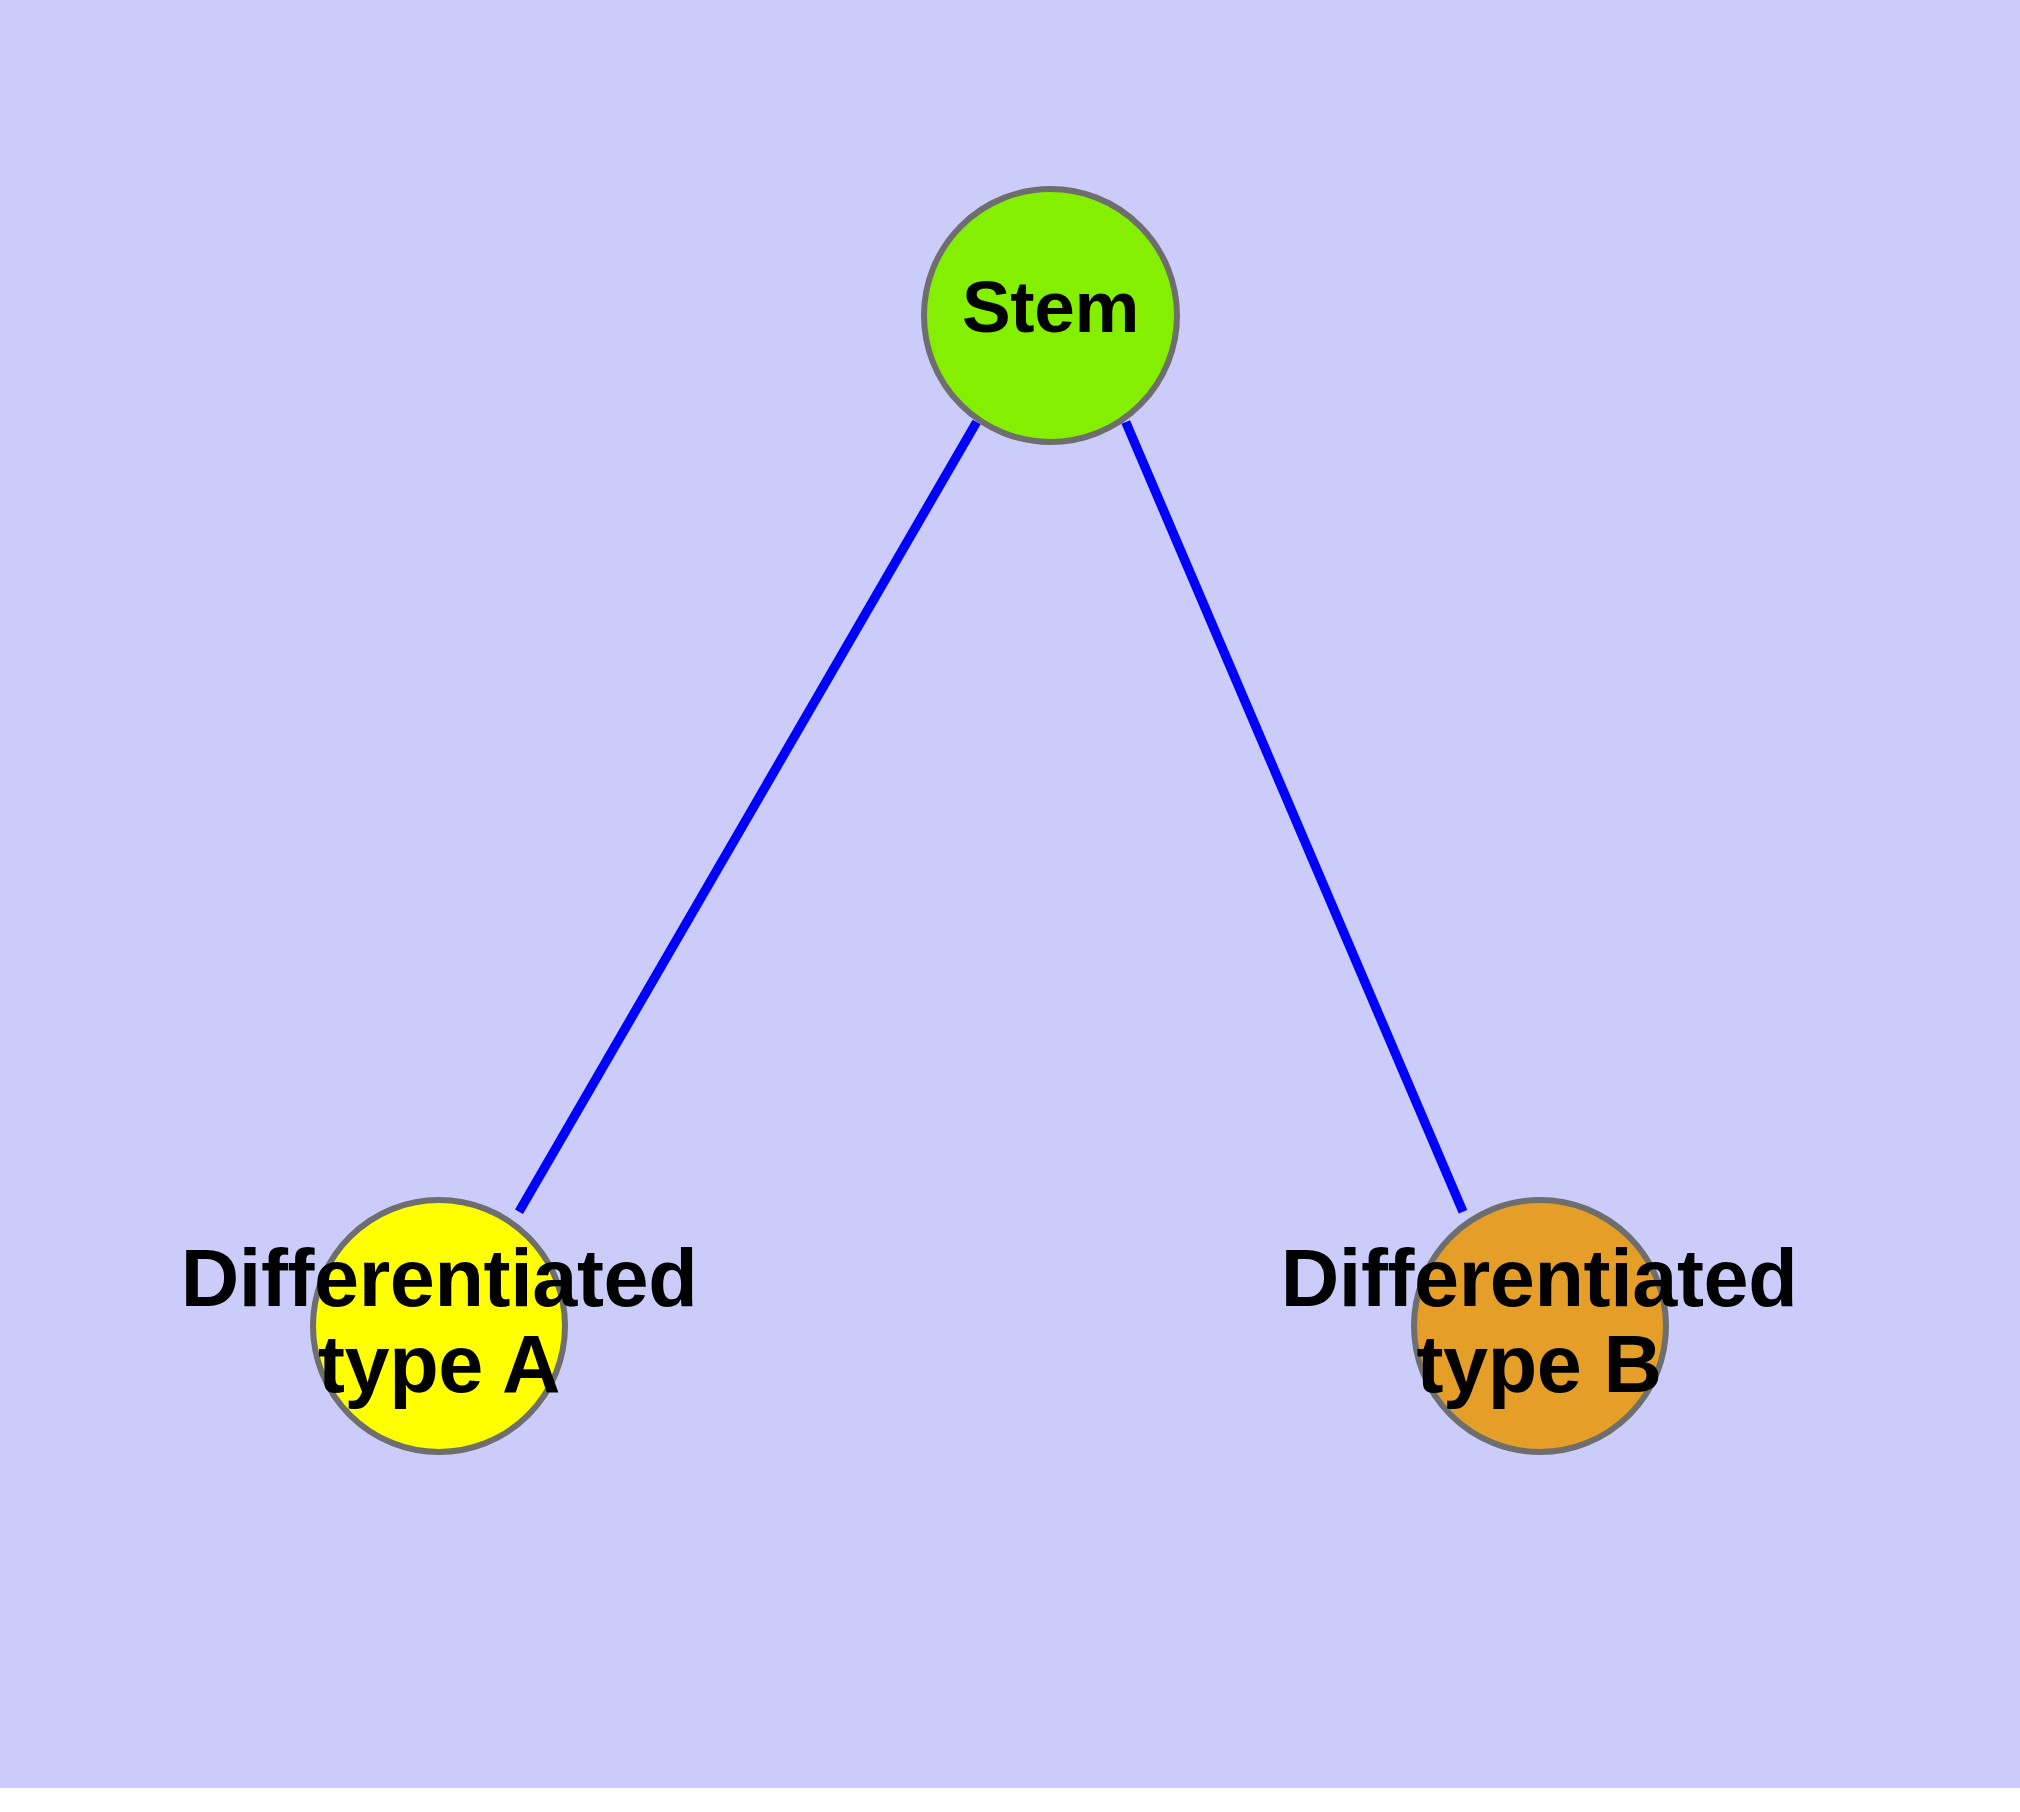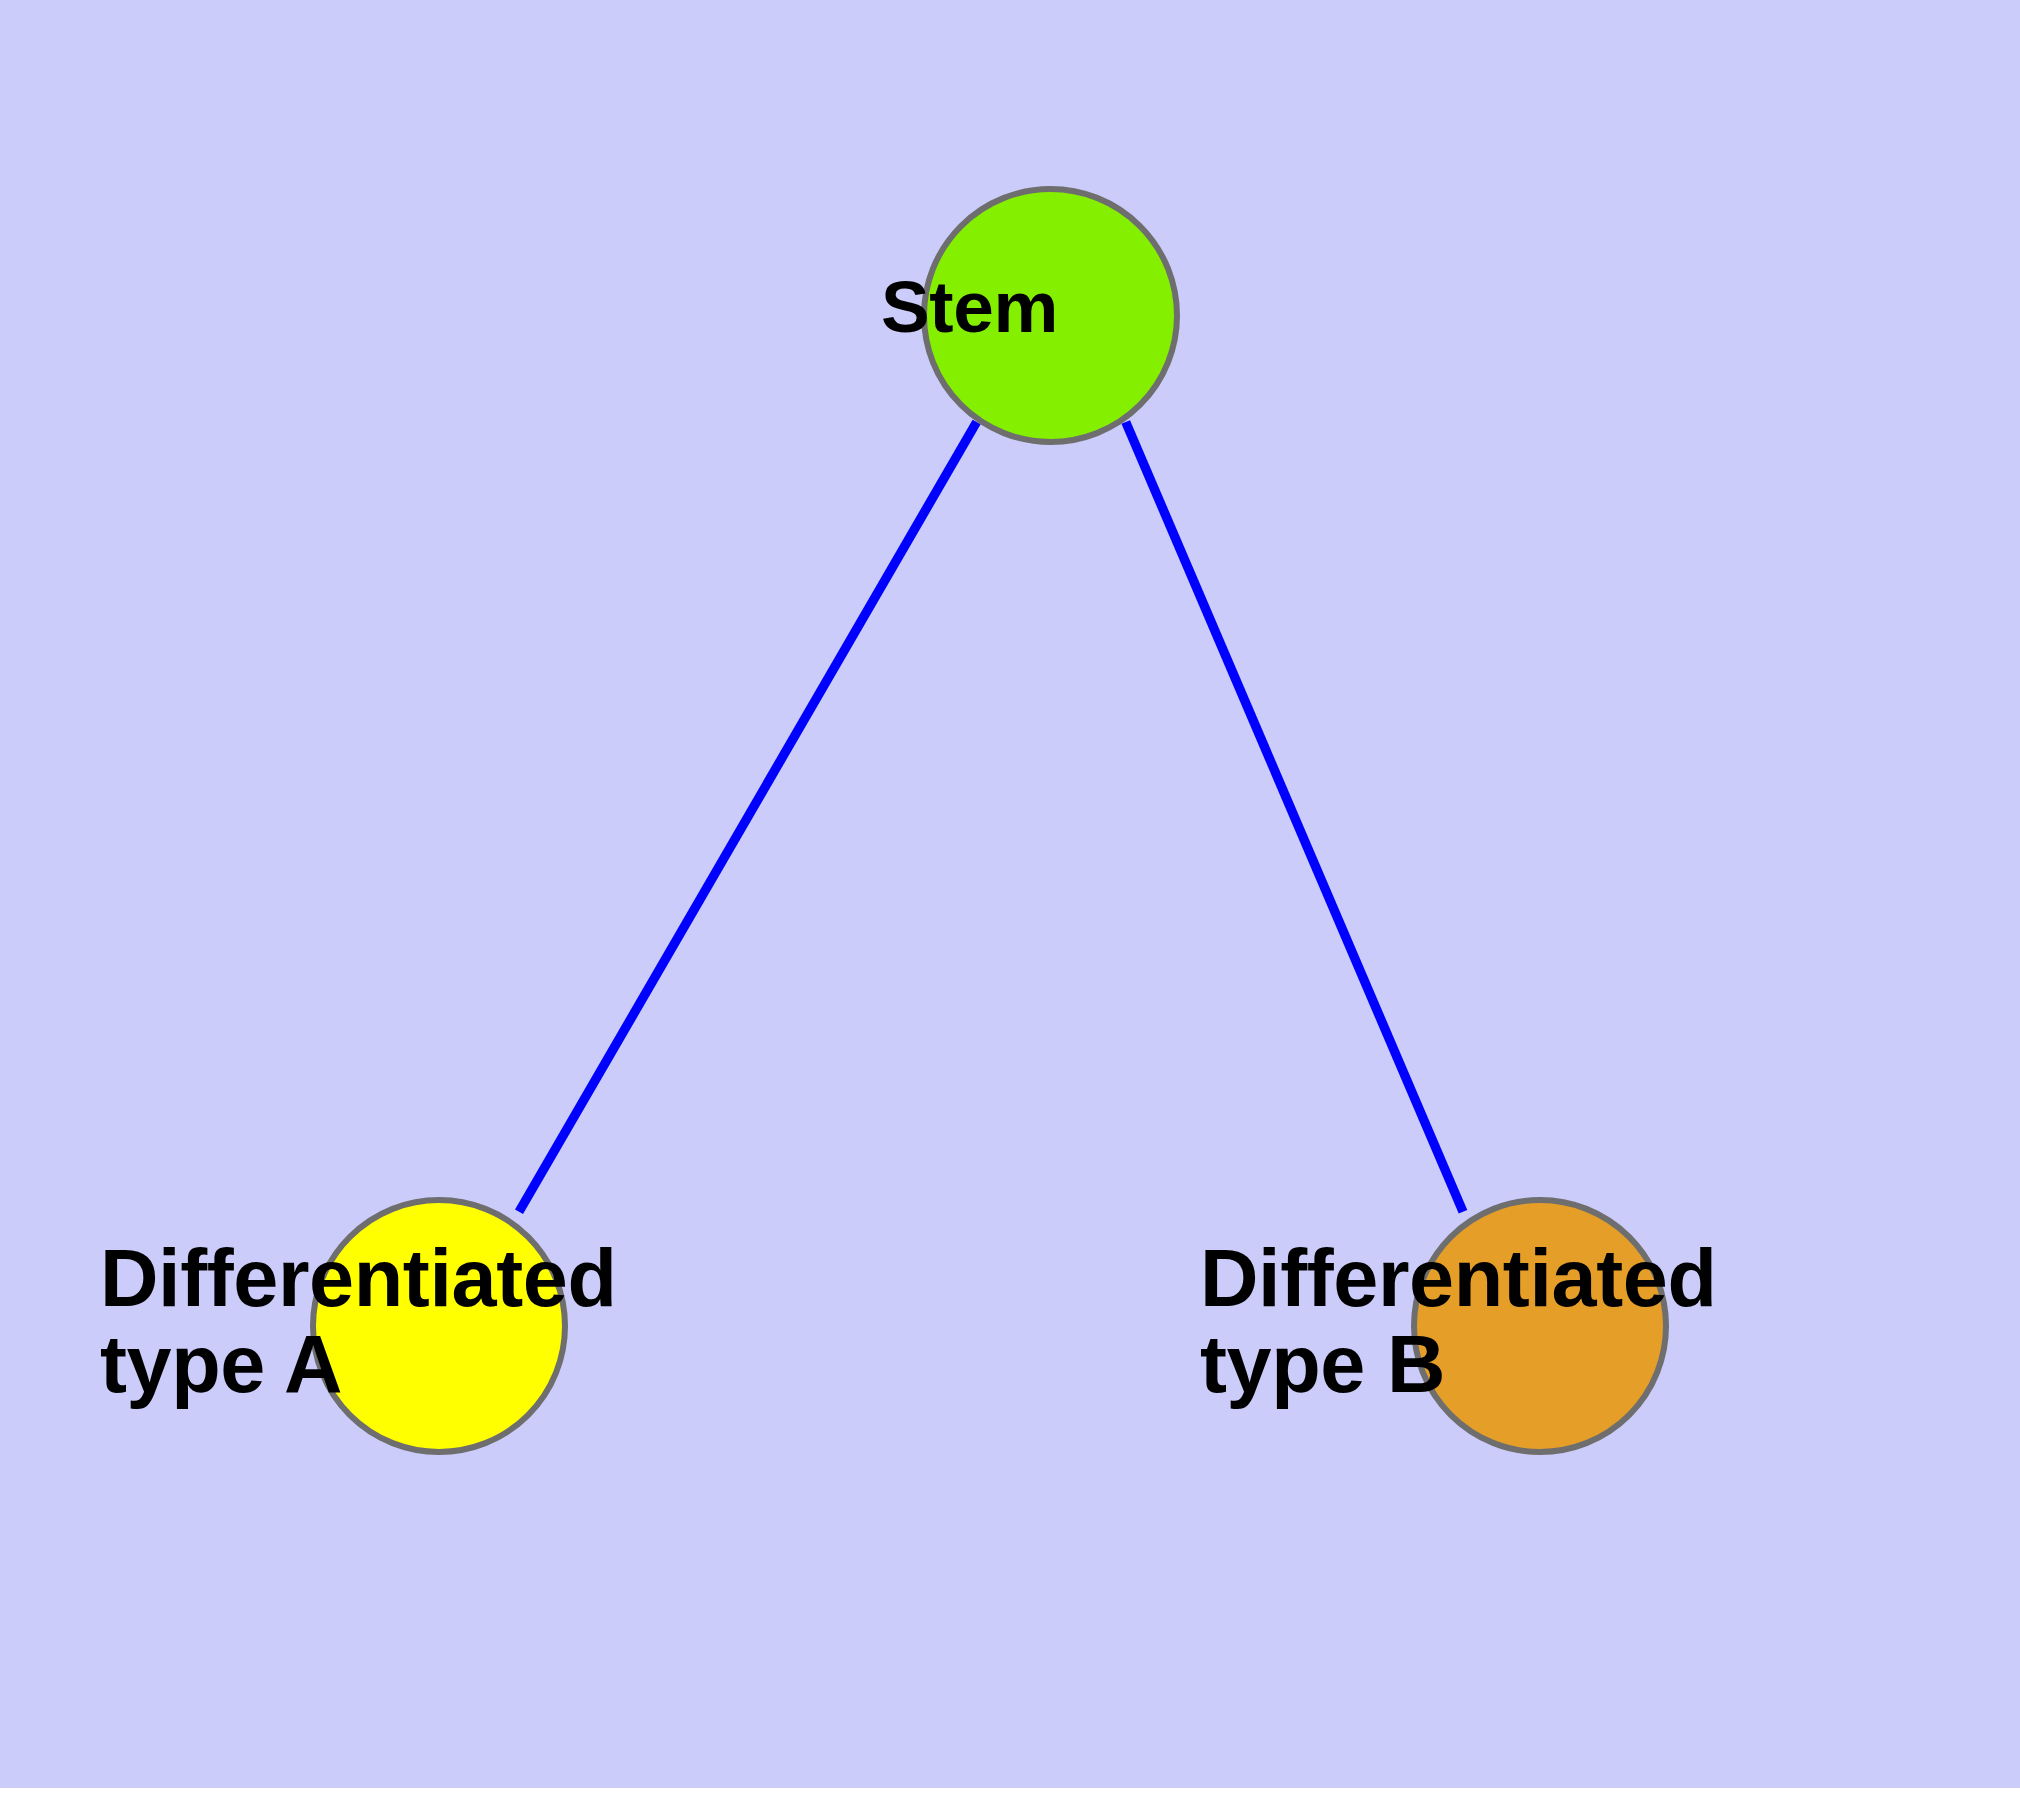--- a/index.html
+++ b/index.html
@@ -66,21 +66,21 @@
     top: 1197px;
     width: 258px;
     height: 258px;
     background: #e59f29;
   }
 
   .node-label {
     position: absolute;
     color: #000000;
     font-weight: bold;
-    text-align: left;
+    text-align: center;
     white-space: pre;
     line-height: 1.06;
     letter-spacing: -0.4px;
     pointer-events: none;
   }
 
   #label-stem {
     left: 881px;
     top: 268px;
     width: 339px;

